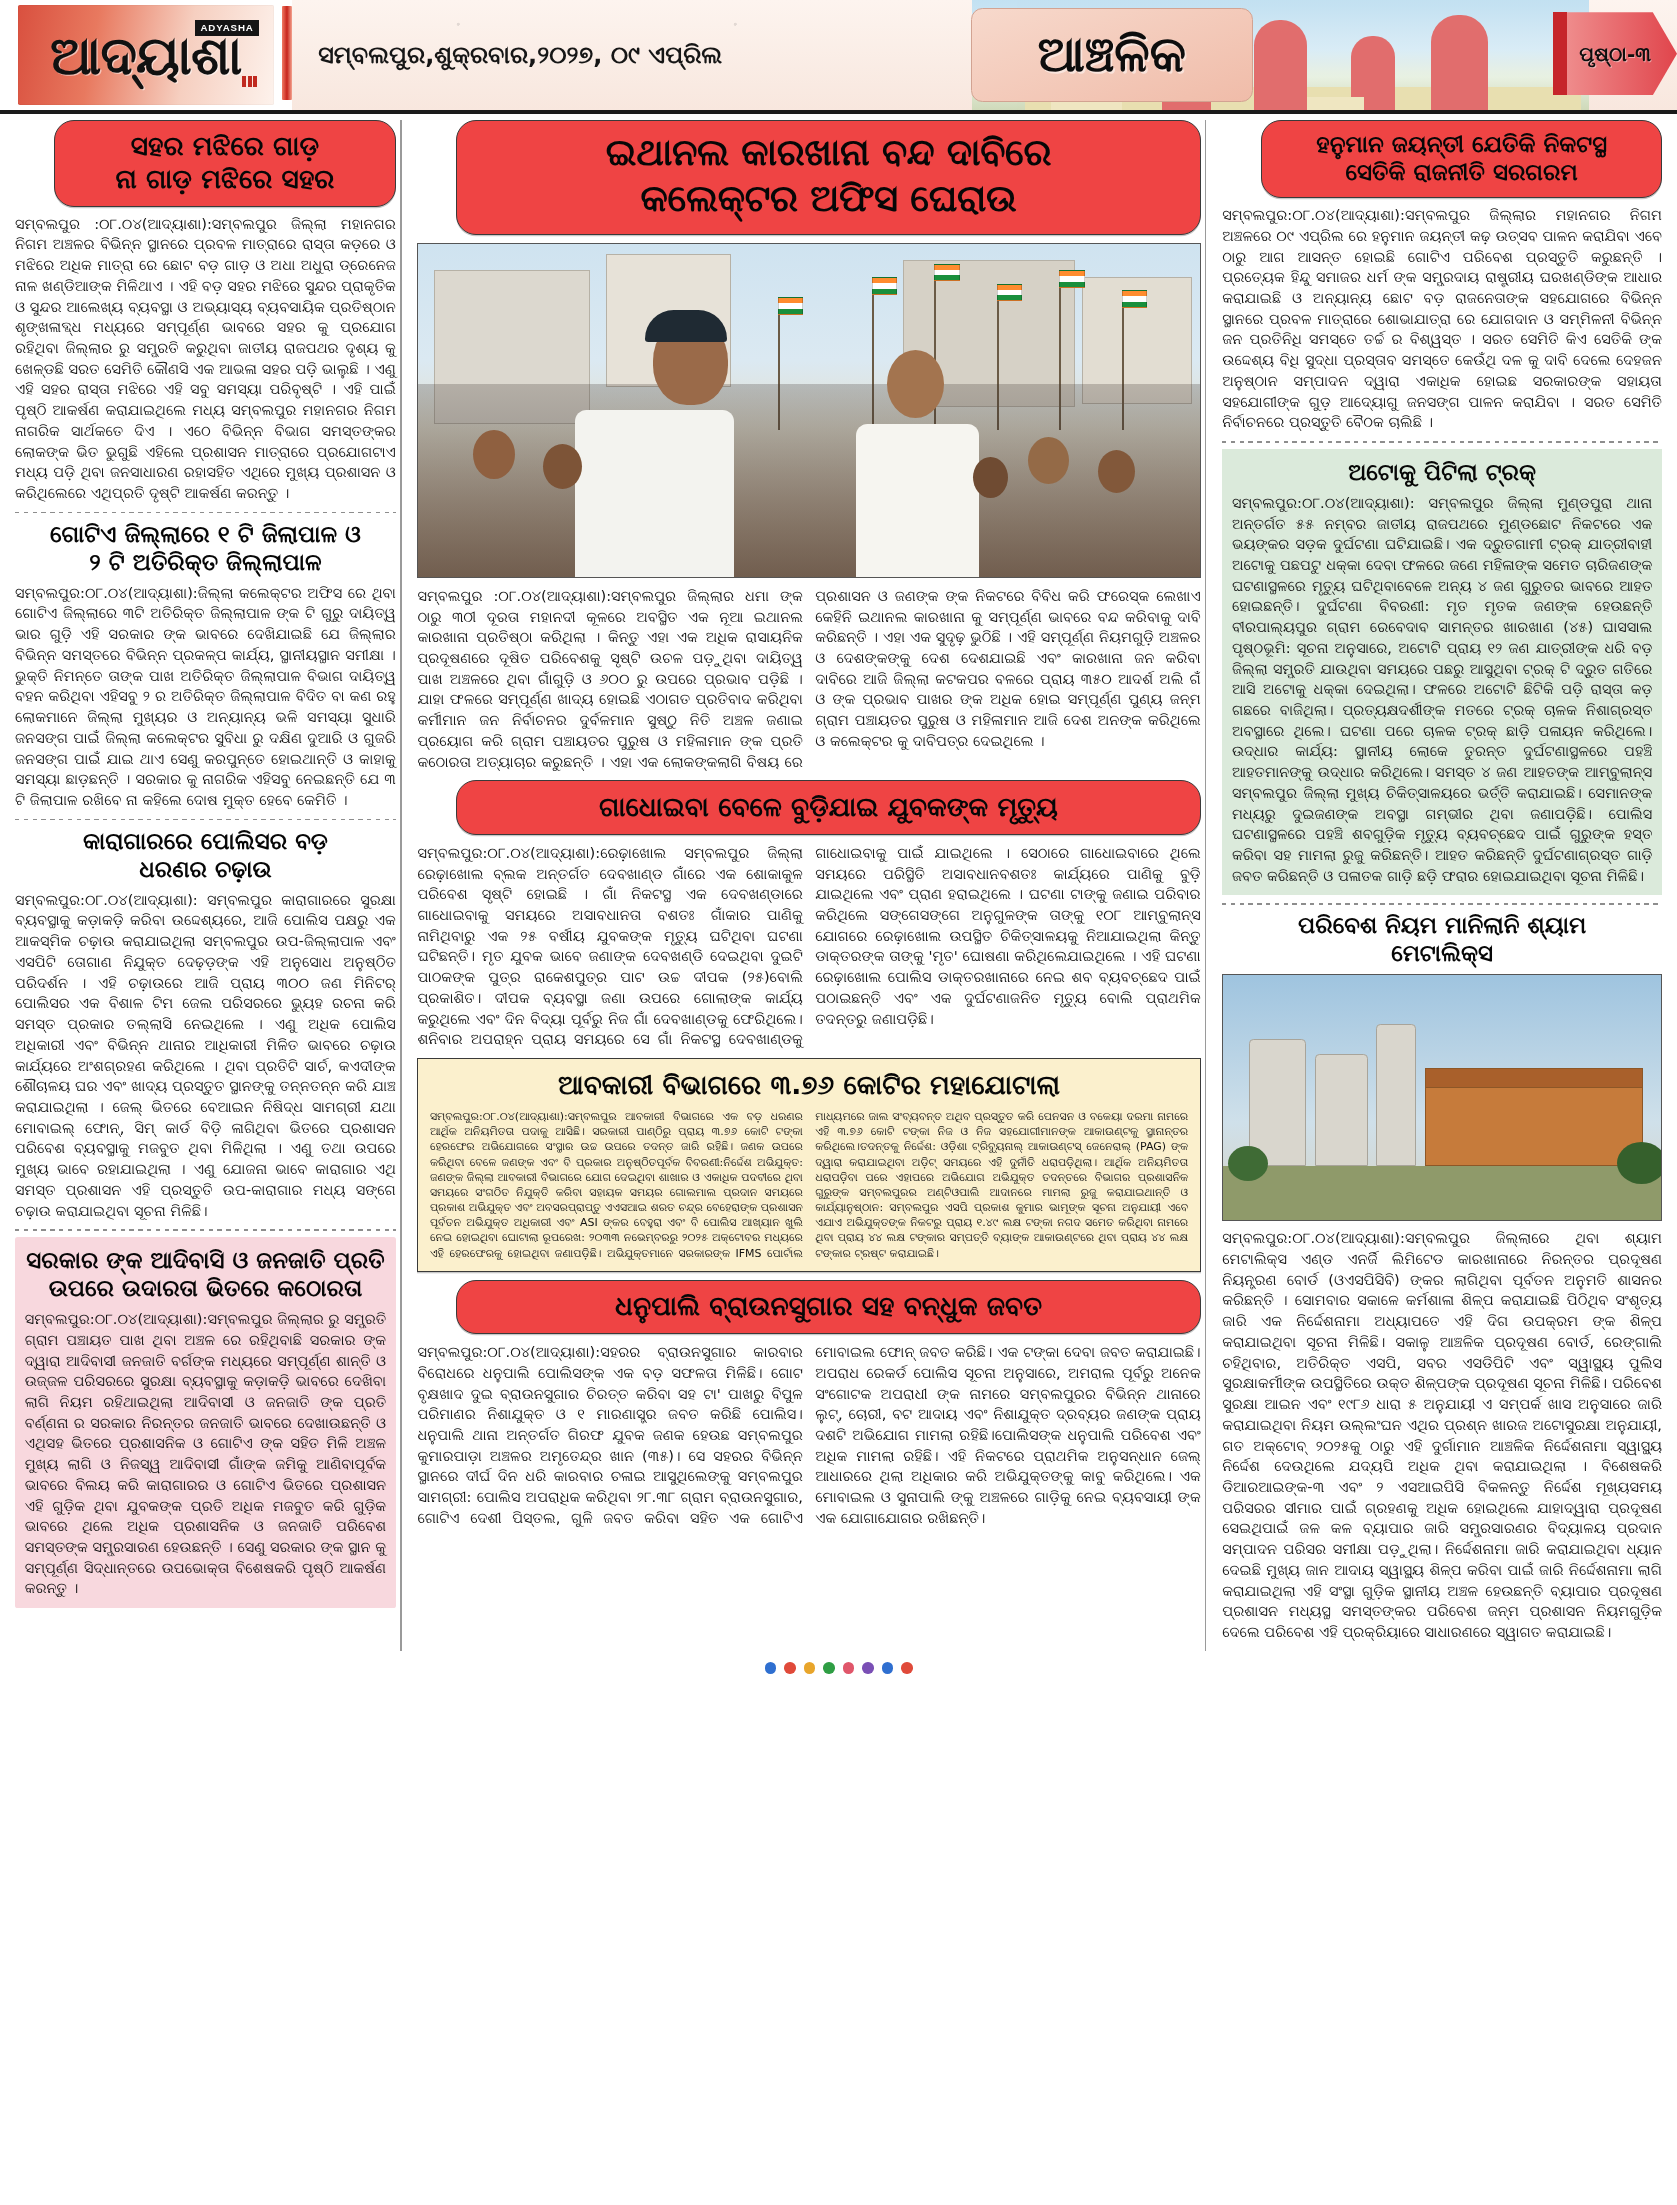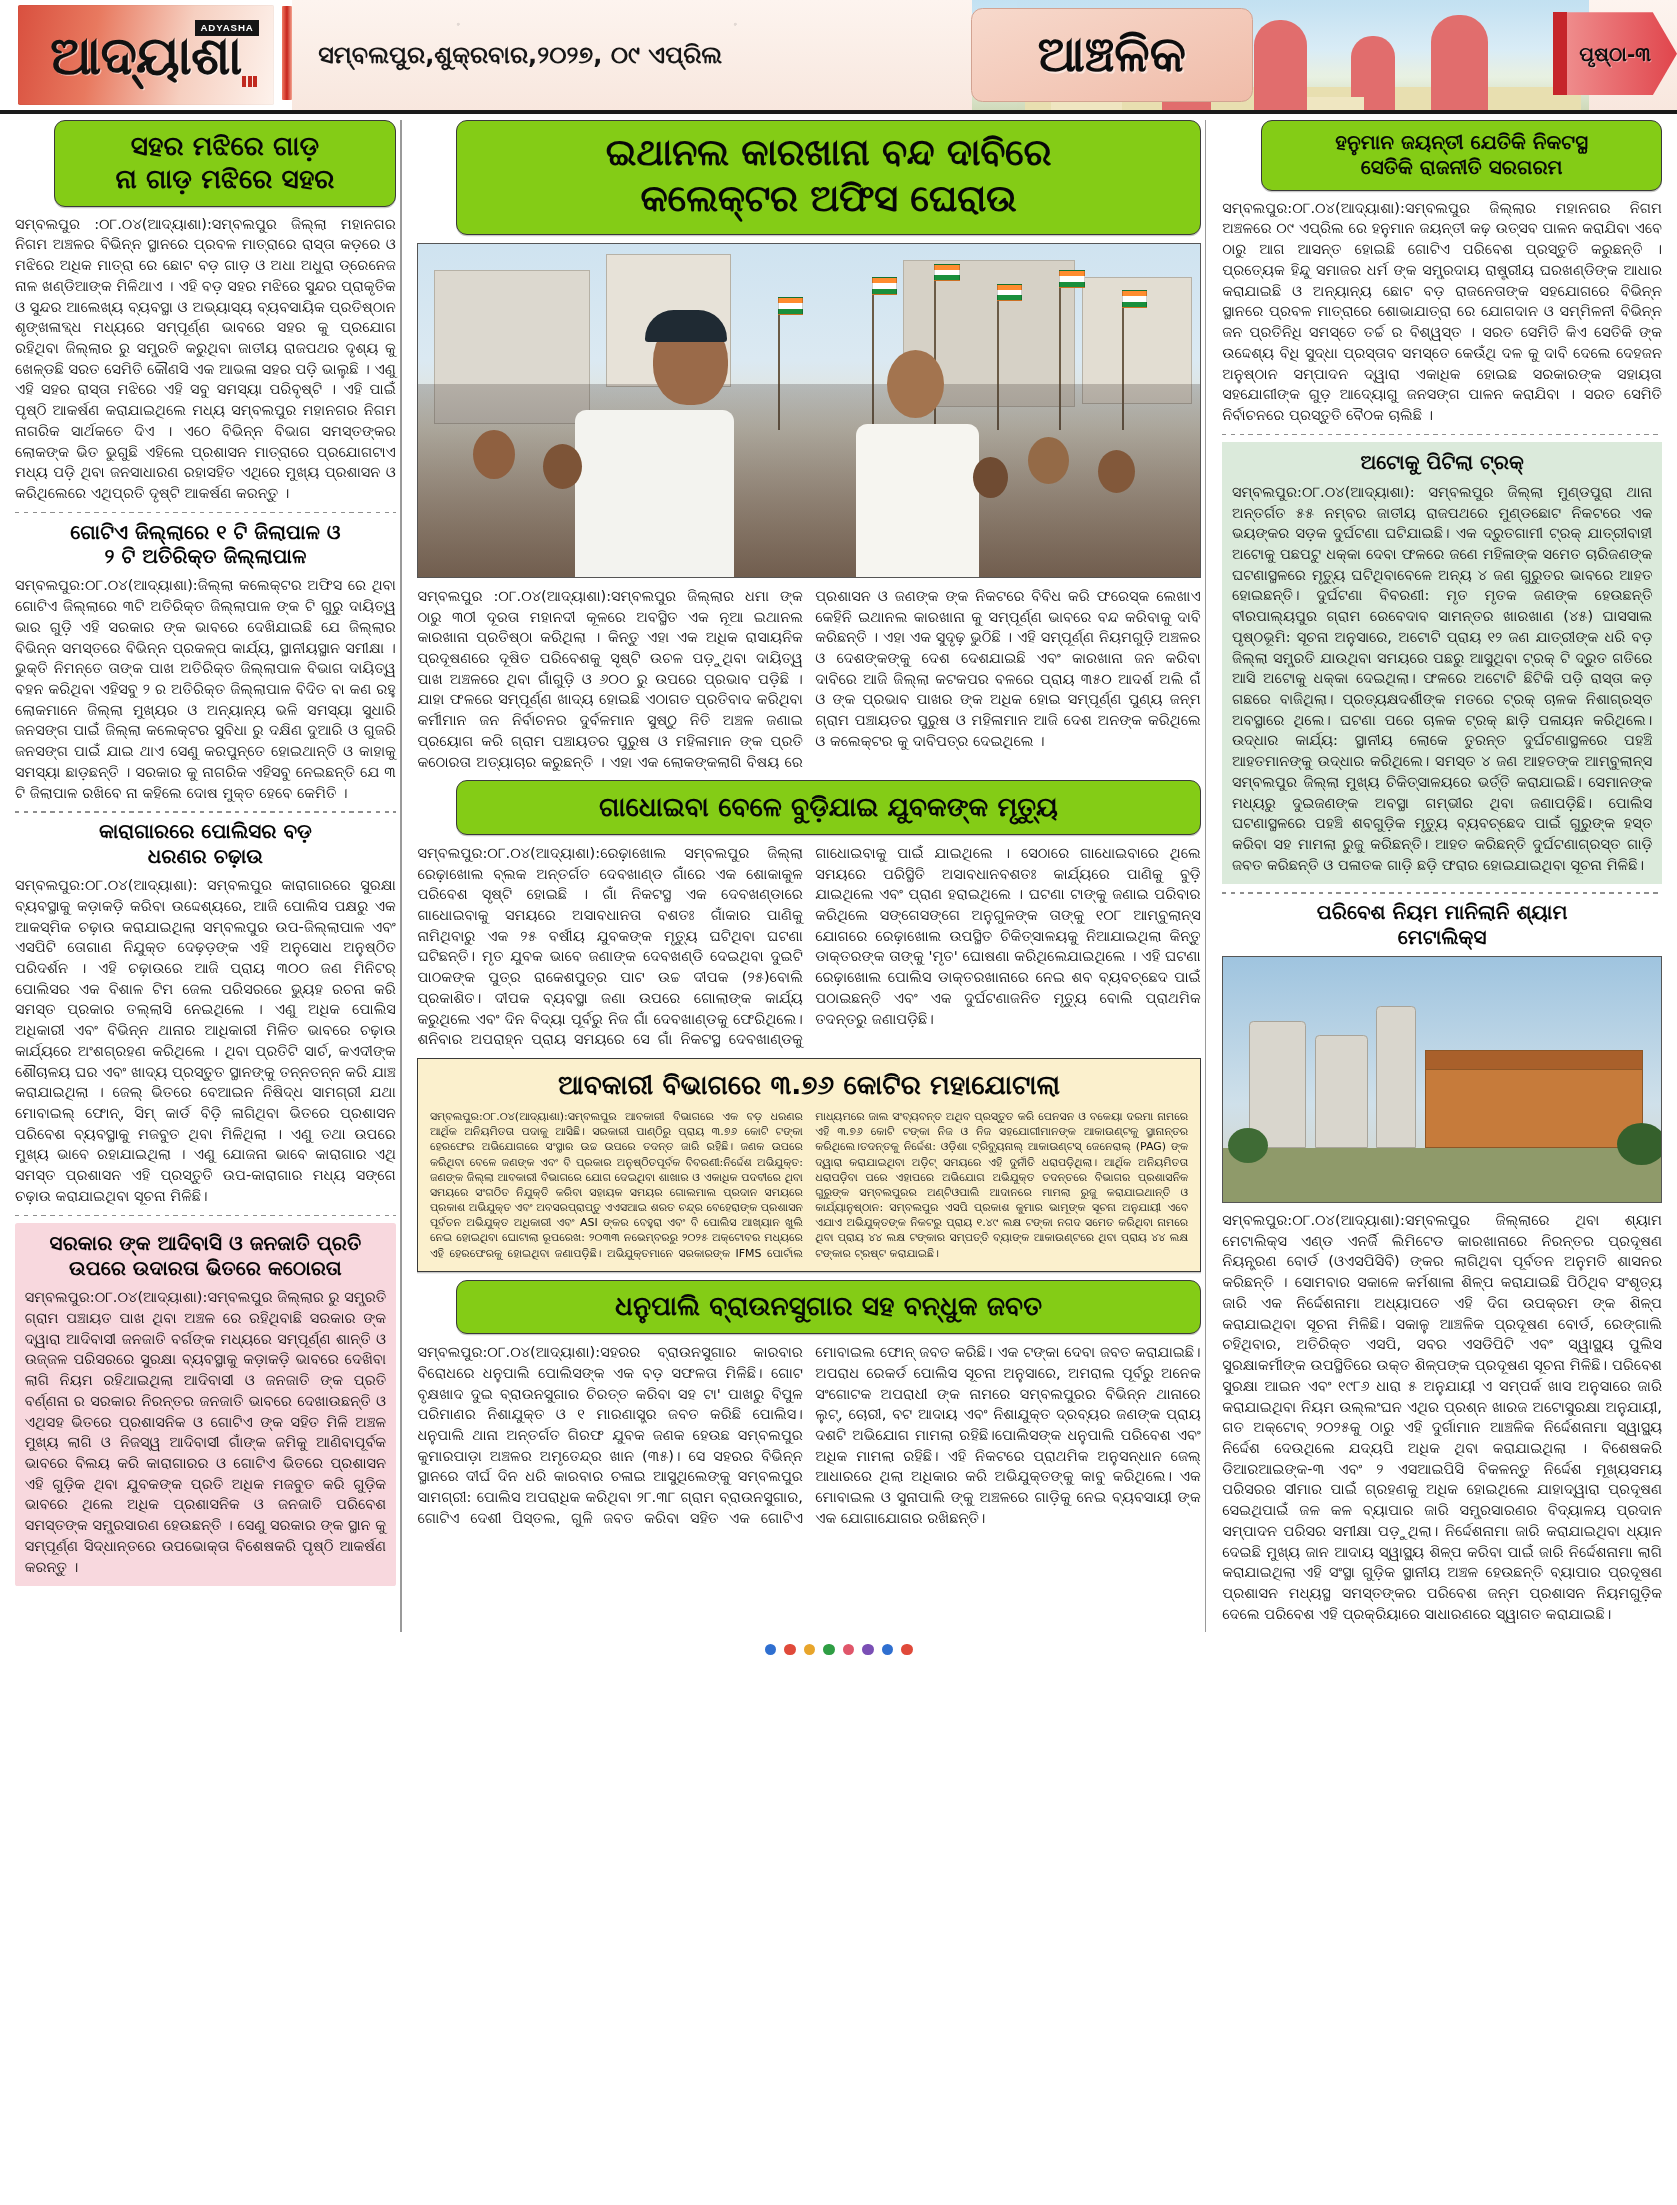--- a/index.html
+++ b/index.html
@@ -152,38 +152,38 @@
     align-self:stretch;
     background:#9a9a9a;
     margin:0 4.4px;
   }
 
   
   .story { margin-bottom:8px; }
 
   .hl-box {
     border:1.3px solid #3a3a3a;
-    border-radius:11px;
-    background:#84cc16;
+    border-radius:20px;
+    background:#ef4444;
     padding:9.7px 11.5px 10.6px 11.5px;
     box-shadow:0 1.3px 0 rgba(0,0,0,.22);
     margin-left:39px;
   }
   .hl-box.tall { padding-bottom:13.2px; }
 
   .headline {
     font-family:"DejaVu Sans", sans-serif;
     font-weight:bold;
     color:#070707;
     text-align:center;
     line-height:1.22;
   }
   .h-lead   { font-size:37px; letter-spacing:-0.4px; }
   .h-big    { font-size:26.5px; }
-  .h-sm     { font-size:20px; }
+  .h-sm     { font-size:23px; }
 
   .dotrule {
     height:1.8px;
     margin:7px 0 6.2px 0;
     background-image:repeating-linear-gradient(90deg,#8d8d8d 0 4.4px, transparent 4.4px 8.8px);
   }
 
   .body-text {
     font-family:"DejaVu Sans", sans-serif;
     font-size:14.6px;

